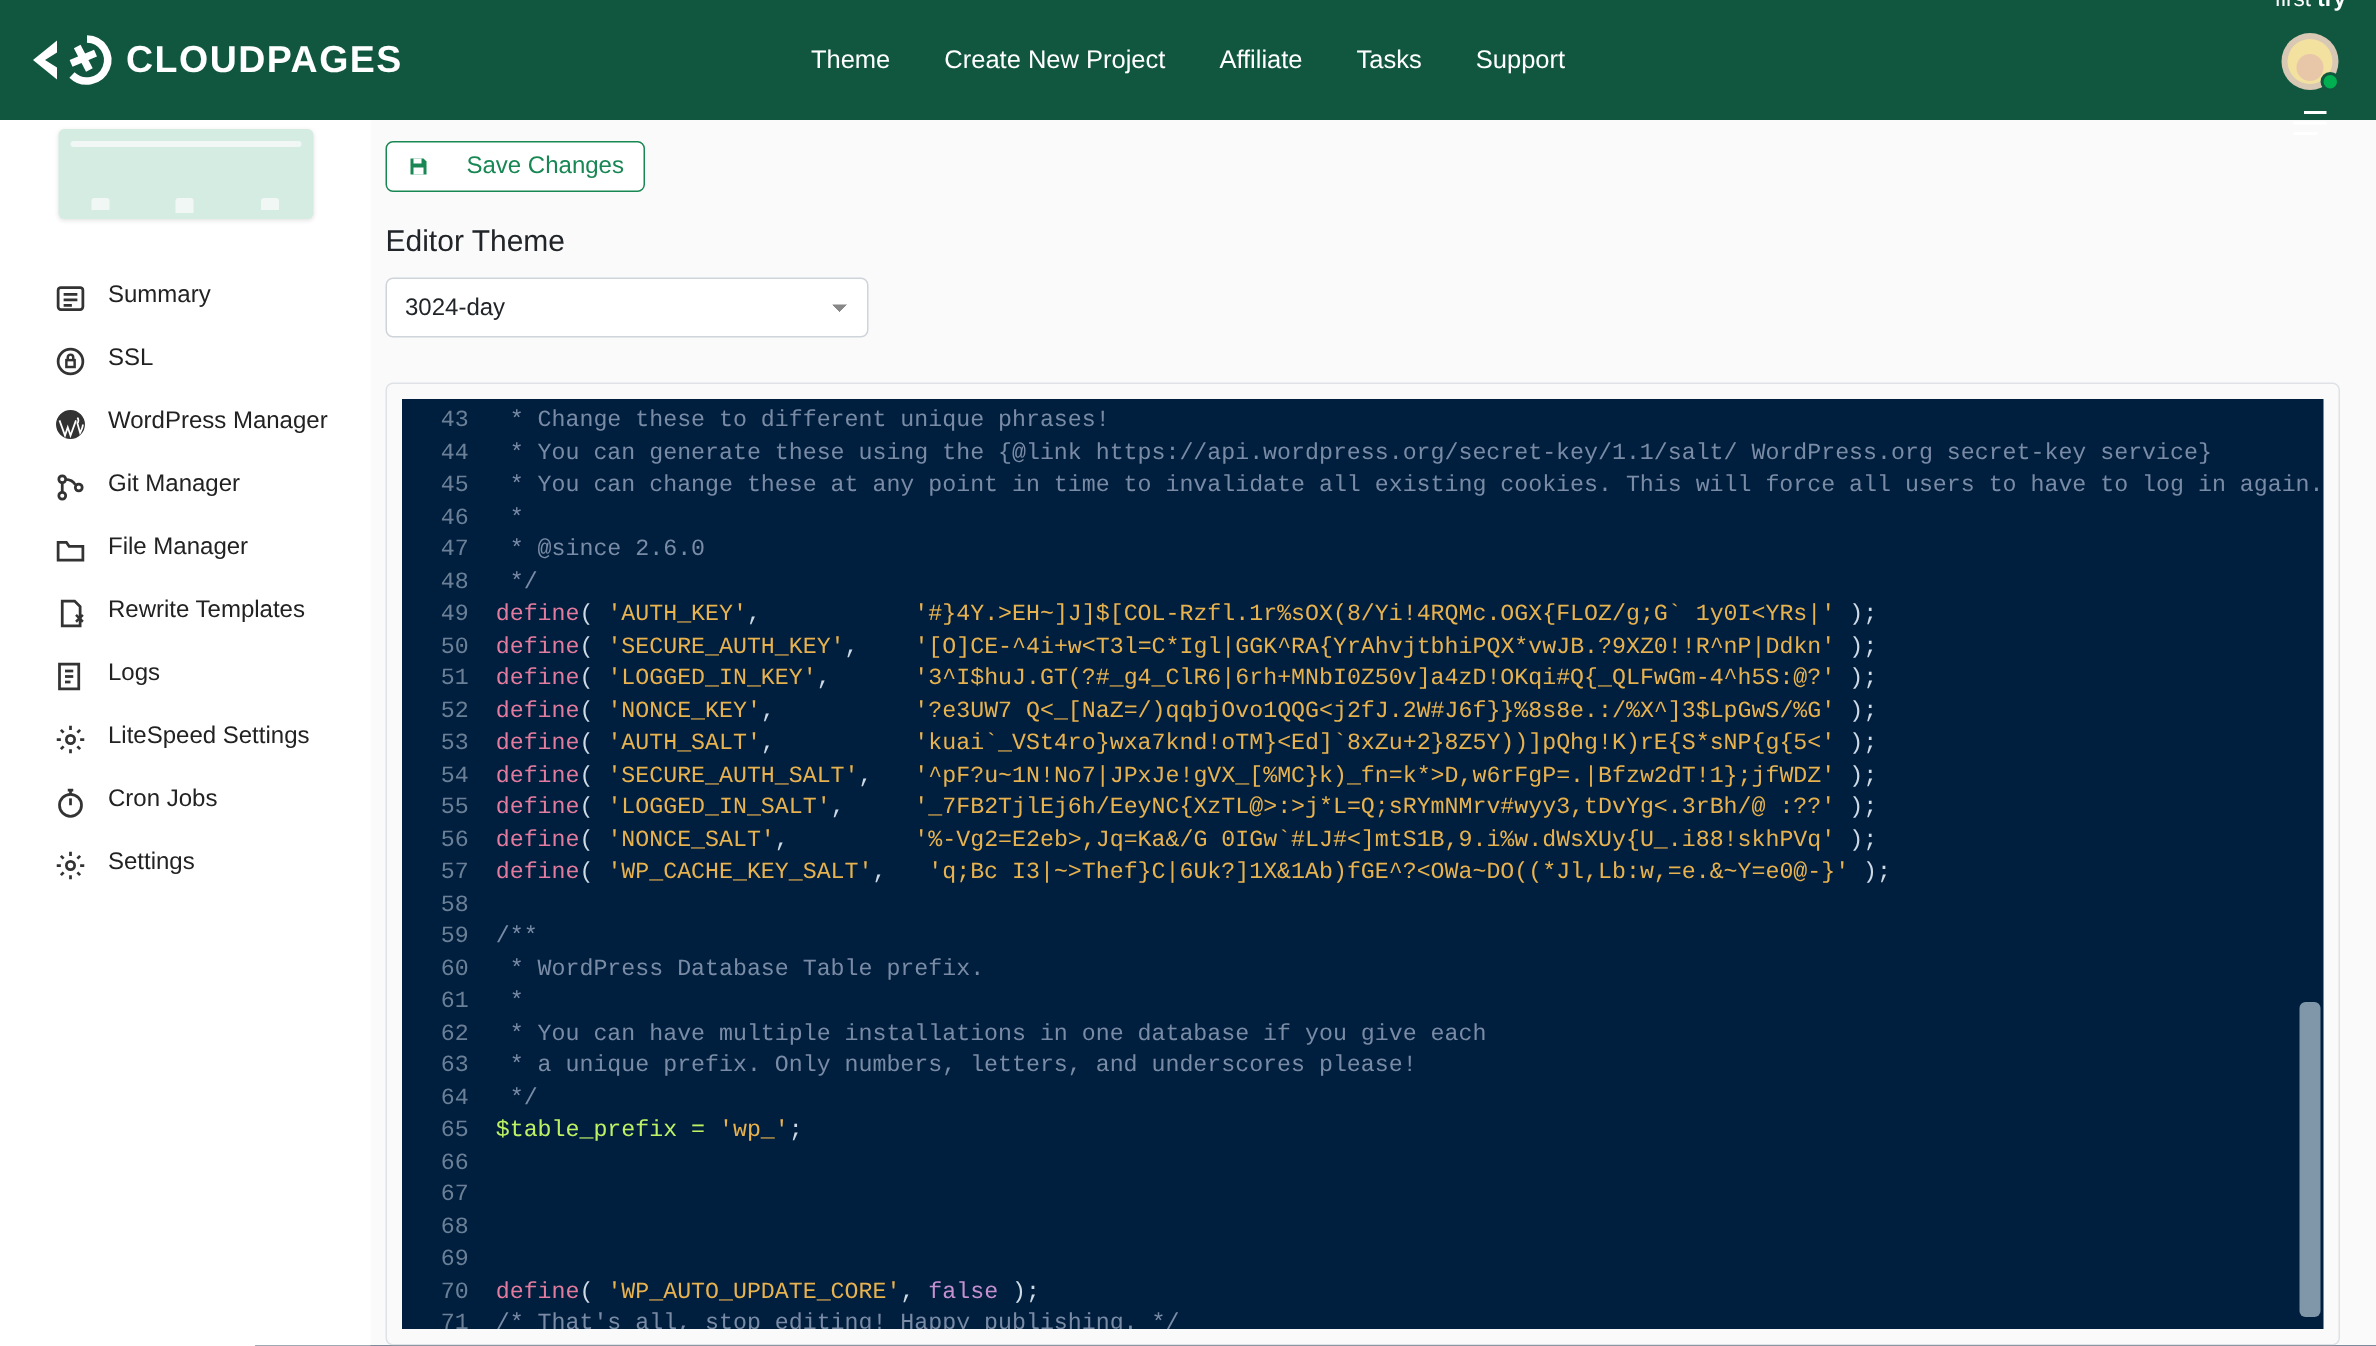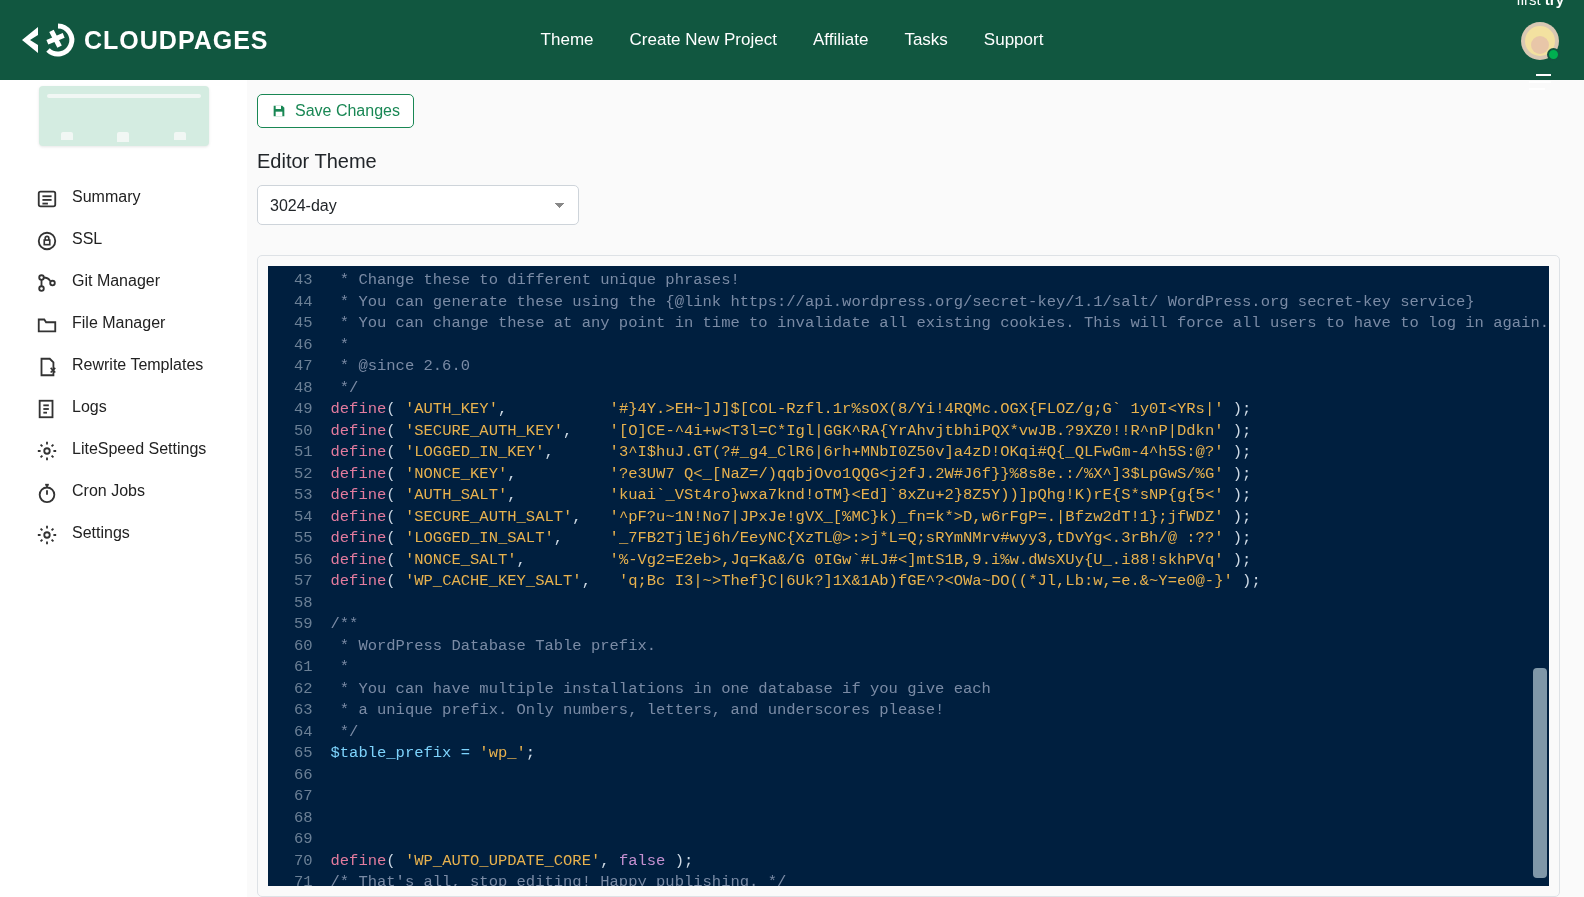--- a/index.html
+++ b/index.html
@@ -28,35 +28,35 @@
 .thumb { width: 170px; height: 60px; margin: 0 auto 32px; background: #d4ece1; border-radius: 4px; box-shadow: 0 1px 3px rgba(0,0,0,.1); position: relative; overflow: hidden;}
 .thumb:before { content:""; position:absolute; left:8px; top:8px; right:8px; height:4px; background:#f1f7f4; border-radius:2px;}
 .thumb .bars { position:absolute; bottom:4px; left:0; right:0; display:flex; justify-content:space-around; }
 .thumb .bars i { width:12px; background:#f1f7f4; border-radius:2px 2px 0 0;}
 .thumb .bars i:nth-child(1){height:8px;} .thumb .bars i:nth-child(2){height:10px;} .thumb .bars i:nth-child(3){height:8px;}
 
 .nav-item { display: flex; align-items: flex-start; gap: 14px; padding: 10px 24px 10px 36px; color: #222; font-size: 16px; cursor: pointer; }
 .nav-item .nav-icon { width: 22px; height: 22px; flex: 0 0 22px; fill: #333; stroke: #333; }
 
 .main { flex: 1; padding: 14px 24px 0 10px; overflow: hidden; display: flex; flex-direction: column; }
-.save-btn { border: 1px solid #198754; color: #198754; background: #fff; border-radius: 5px; padding: 7px 13px; font-size: 16px; display: inline-flex; align-items: center; gap: 8px; cursor: pointer; }
+.save-btn { border: 1px solid #198754; color: #198754; background: #fff; border-radius: 5px; padding: 7px 13px; font-size: 16px; display: inline-flex; align-items: center; gap: 24px; cursor: pointer; }
 .save-btn .disk { width: 16px; height: 16px; fill: #198754; }
 .theme-label { font-size: 20px; color: #212529; margin: 22px 0 12px; font-weight: 400; }
 .theme-select { width: 322px; height: 40px; border: 1px solid #ced4da; border-radius: 5px; padding: 0 12px; font-size: 16px; color: #212529; background: #fff; appearance: none; background-image: linear-gradient(45deg, transparent 50%, #888 50%), linear-gradient(135deg, #888 50%, transparent 50%); background-position: calc(100% - 18px) 17px, calc(100% - 13px) 17px; background-size: 5px 5px, 5px 5px; background-repeat: no-repeat; }
 
 .editor-shell { margin-top: 30px; border: 1px solid #dee2e6; border-radius: 5px; padding: 10px; flex: 1; min-height: 0; }
 .editor { background: #001f3f; color: #cdd9e5; font-family: Menlo, Consolas, "Courier New", monospace; font-size: 15.5px; line-height: 21.5px; height: 100%; overflow: hidden; position: relative; display: flex; }
 .gutter { background: #001f3f; color: #6b8096; text-align: right; padding: 4px 8px 4px 4px; user-select: none; }
 .code { padding: 4px 0 4px 10px; white-space: pre; flex: 1; }
 .tok-comment { color: #7a8ba5; }
 .tok-keyword { color: #e27b9e; }
 .tok-string  { color: #e8b24e; }
 .tok-punc    { color: #cdd9e5; }
 .tok-bool    { color: #c490d0; }
-.tok-var     { color: #7dd3fc; }
+.tok-var     { color: #bef264; }
 .scrollbar { position: absolute; right: 2px; top: 4px; bottom: 4px; width: 14px; }
 .scroll-thumb { position: absolute; right: 0; width: 14px; height: 210px; bottom: 4px; background: #7f97a8; border-radius: 4px; }
 </style>
 </head>
 <body>
 
 <div class="topbar">
   <div class="logo">
     <svg class="logo-mark" viewBox="0 0 60 42">
       <path d="M2 21 L18 8 L18 16 L10 21 L18 26 L18 34 Z" fill="#fff"></path>
@@ -109,20 +109,27 @@
         </svg>
       <span>Summary</span>
     </div>
     <div class="nav-item">
       <svg class="nav-icon" viewBox="0 0 24 24">
           <circle cx="12" cy="12" r="9" fill="none" stroke-width="2"></circle>
           <rect x="9" y="11" width="6" height="5" fill="none" stroke-width="1.8"></rect>
           <path d="M10 11v-2a2 2 0 0 1 4 0v2" fill="none" stroke-width="1.8"></path>
         </svg>
       <span>SSL</span>
+    </div>
+    <div class="nav-item">
+      <svg class="nav-icon" viewBox="0 0 24 24">
+          <circle cx="12" cy="12" r="10" fill="#333"></circle>
+          <path d="M4 9l4 11 2-6 2 6 4-11M17 7c1 1 1 3 0 4l2 7c1-2 2-4 2-6" fill="none" stroke="#fff" stroke-width="1.3"></path>
+        </svg>
+      <span>WordPress Manager</span>
     </div>
     <div class="nav-item">
       <svg class="nav-icon" viewBox="0 0 24 24">
           <circle cx="6" cy="6" r="2.5" fill="none" stroke-width="2"></circle>
           <circle cx="6" cy="18" r="2.5" fill="none" stroke-width="2"></circle>
           <circle cx="18" cy="12" r="2.5" fill="none" stroke-width="2"></circle>
           <path d="M6 8.5v7M8 6c5 0 7 3 7.5 4" fill="none" stroke-width="2"></path>
         </svg>
       <span>Git Manager</span>
     </div>

